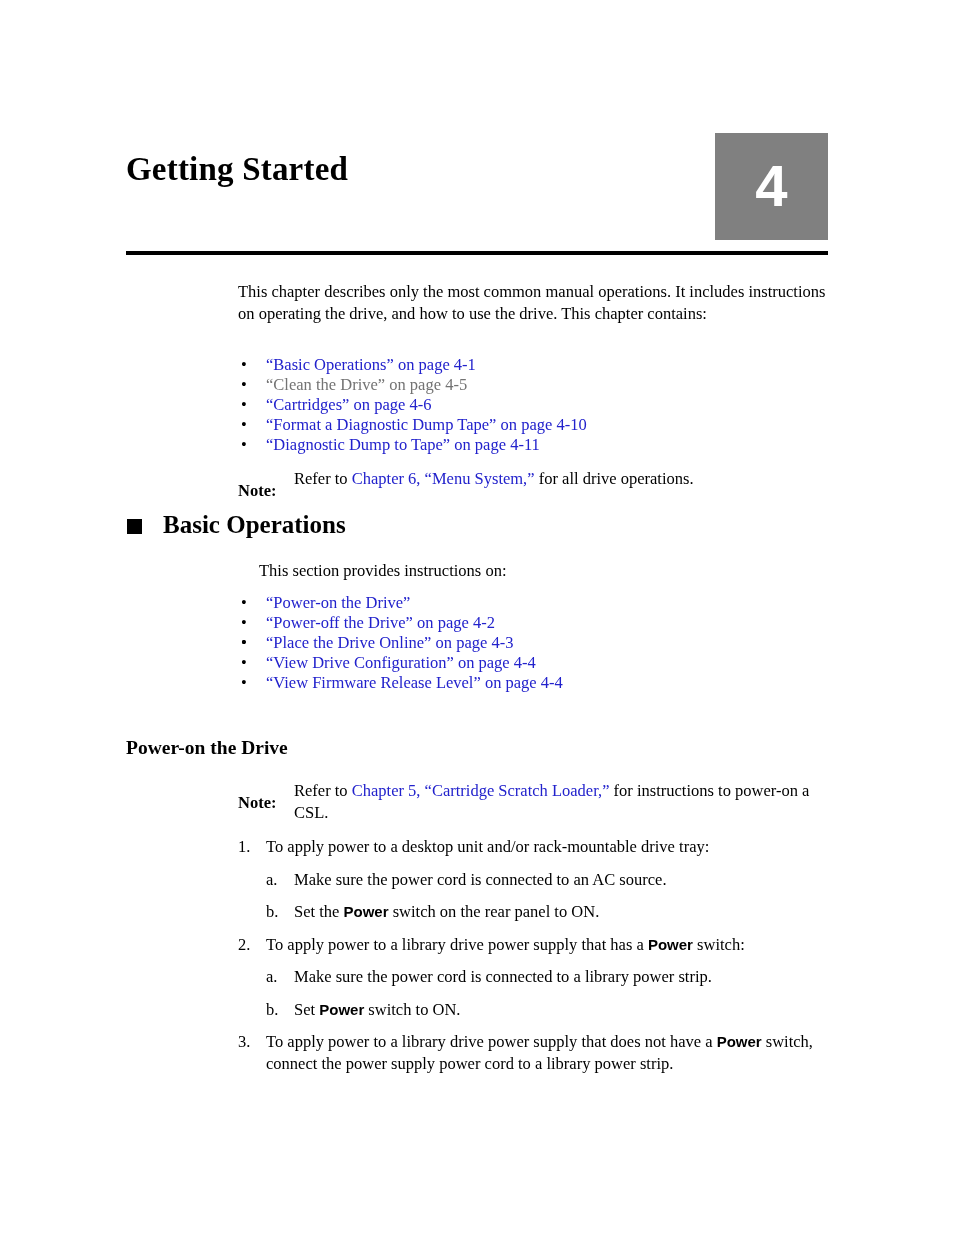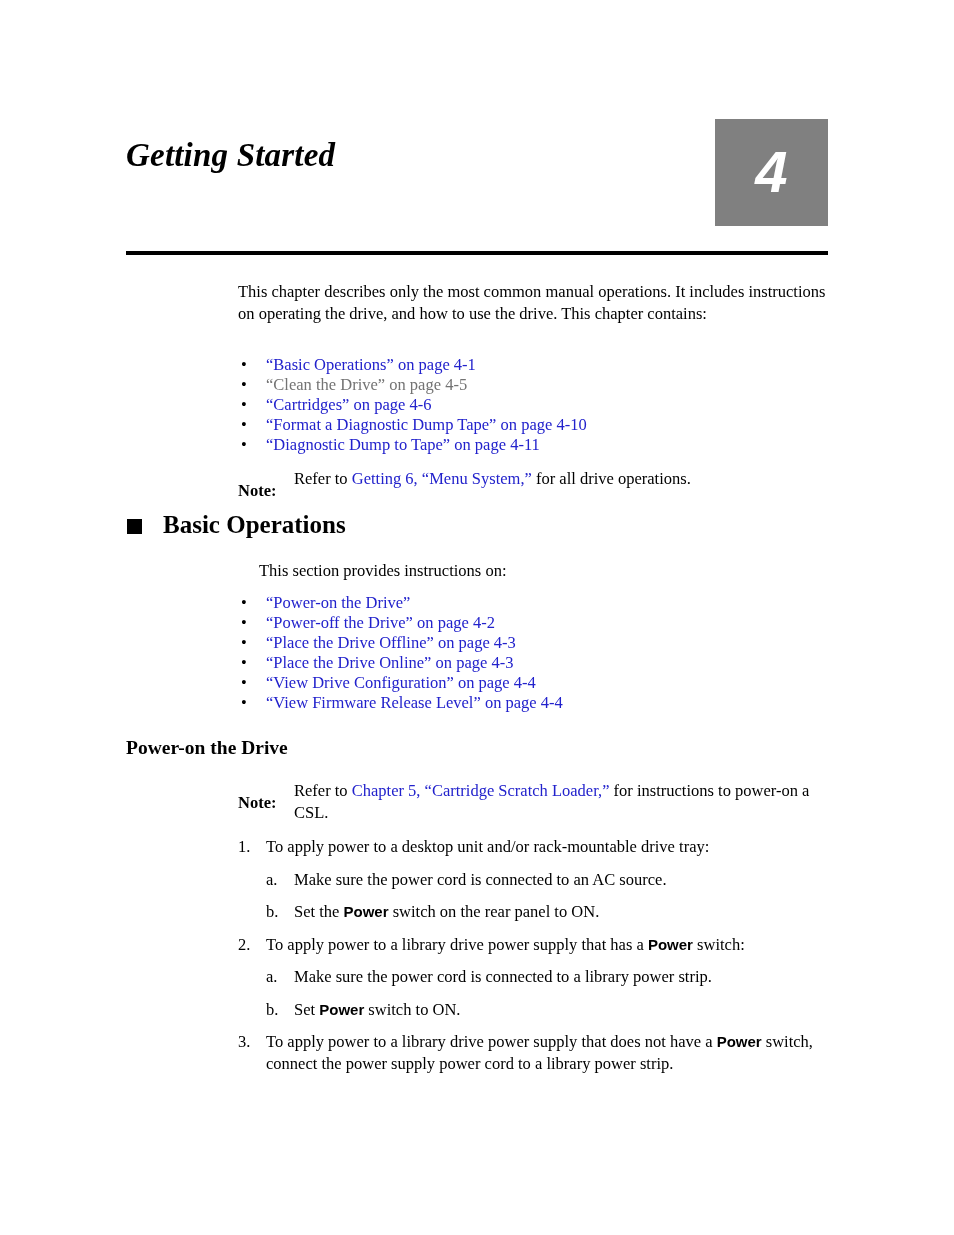--- a/index.html
+++ b/index.html
@@ -22,24 +22,23 @@
     inset: 0;
     width: 954px;
     height: 1235px;
     overflow: hidden;
   }
 
   
   .chapter-header {
     position: absolute;
     left: 126px;
-    top: 119px;
+    top: 133px;
     width: 702px;
     height: 122px;
-    font-style: italic;
   }
   .chapter-title {
     position: absolute;
     left: 0;
     top: 20px;
     font-size: 33px;
     font-weight: bold;
     letter-spacing: 0.2px;
     line-height: 1;
     white-space: nowrap;
@@ -253,21 +252,21 @@
       </li>
       <li>
         <span class="dot">•</span>
         <span class="link" style="color: rgb(34, 34, 204);">“Diagnostic Dump to Tape” on page 4-11</span>
       </li>
     </ul>
   </div>
 
   <div class="col" style="top:468px;">
     <div class="note">
-      <span class="note-label">Note:</span><span>Refer to </span><span class="link" style="color: rgb(34, 34, 204);">Getting 6, “Menu System,”</span><span> for all drive operations.</span>
+      <span class="note-label">Note:</span><span>Refer to </span><span class="link" style="color: rgb(34, 34, 204);">Chapter 6, “Menu System,”</span><span> for all drive operations.</span>
     </div>
   </div>
 
   <div class="section-head">
     <span class="square"></span>
     <span class="section-title">Basic Operations</span>
   </div>
 
   <div class="col" style="top:560px;margin-left:21px;">
     <p class="body">This section provides instructions on:</p>
@@ -278,21 +277,20 @@
       <li>
         <span class="dot">•</span>
         <span class="link" style="color: rgb(34, 34, 204);">“Power-on the Drive”</span>
       </li>
       <li>
         <span class="dot">•</span>
         <span class="link" style="color: rgb(34, 34, 204);">“Power-off the Drive” on page 4-2</span>
       </li>
       <li>
         <span class="dot">•</span>
-        <span class="link" style="color: rgb(34, 34, 204);">“Place the Drive Offline” on page 4-3</span>
       </li>
       <li>
         <span class="dot">•</span>
         <span class="link" style="color: rgb(34, 34, 204);">“Place the Drive Online” on page 4-3</span>
       </li>
       <li>
         <span class="dot">•</span>
         <span class="link" style="color: rgb(34, 34, 204);">“View Drive Configuration” on page 4-4</span>
       </li>
       <li>

